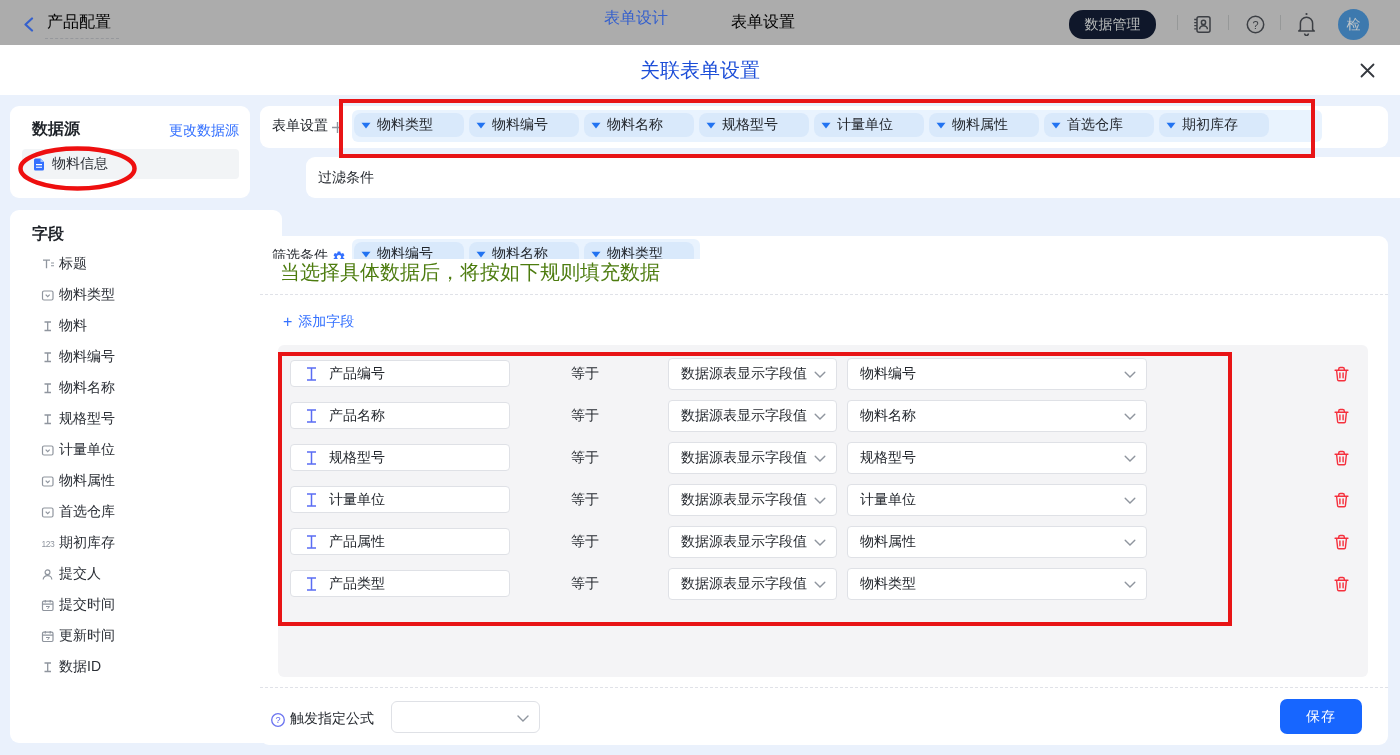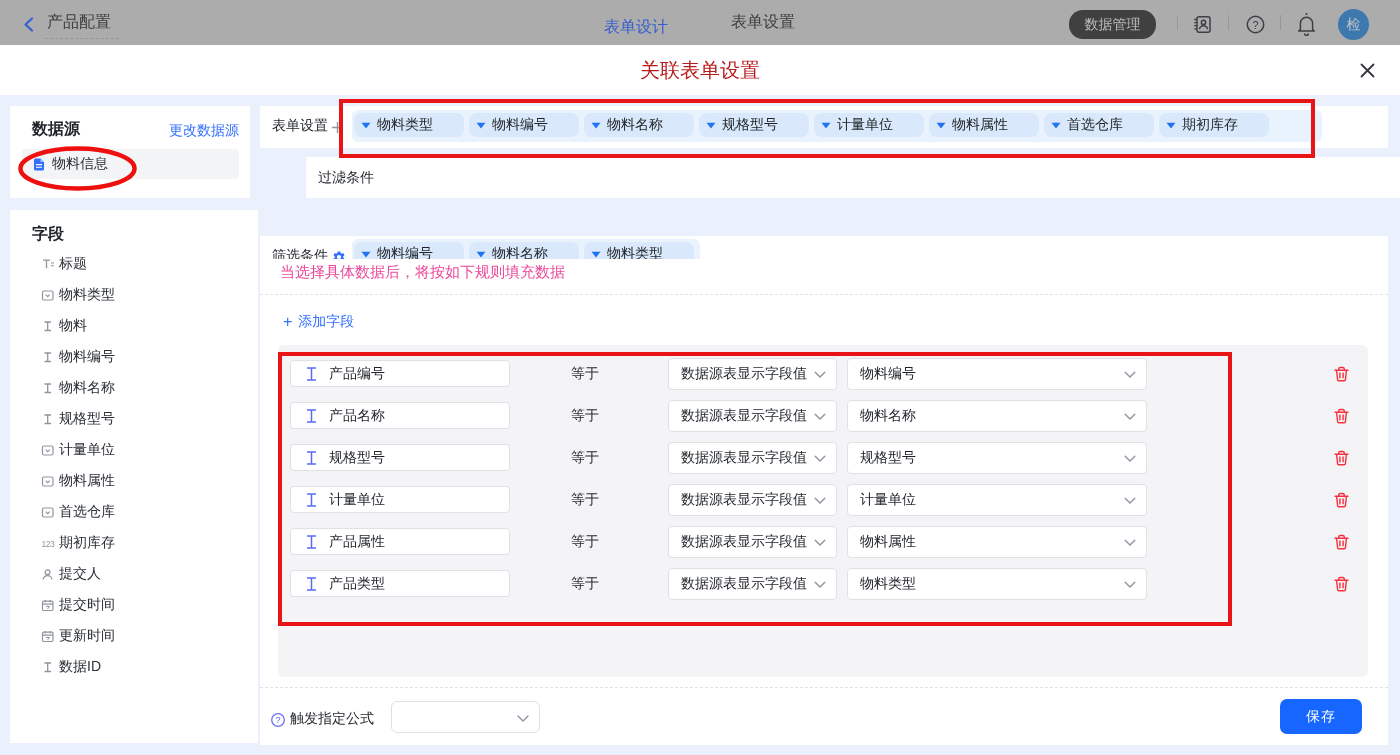--- a/index.html
+++ b/index.html
@@ -3,34 +3,34 @@
 <meta charset="utf-8">
 <style>
   * { margin:0; padding:0; box-sizing:border-box; }
   html,body { width:1400px; height:755px; overflow:hidden; }
   body { font-family:"Liberation Sans", sans-serif; position:relative; background:#eaf1fc; }
   .abs { position:absolute; }
   .fx { position:absolute; display:flex; align-items:center; }
 
   
   #topbar { position:absolute; left:0; top:0; width:1400px; height:45px; background:#acacac; }
-  .tb-txt { font-size:16px; color:#404040; }
+  .tb-txt { font-size:16px; color:#000000; }
   .tb-blue { color:#3560cd; }
-  #pill { position:absolute; left:1069px; top:10px; width:87px; height:29px; border-radius:14px; background:#404040; color:#b8bbba; font-size:14px; display:flex; align-items:center; justify-content:center; }
+  #pill { position:absolute; left:1069px; top:10px; width:87px; height:29px; border-radius:14px; background:#0f172a; color:#b8bbba; font-size:14px; display:flex; align-items:center; justify-content:center; }
   .tdiv { position:absolute; top:15px; width:1px; height:15px; background:#969898; }
   #avatar { position:absolute; left:1338px; top:9px; width:31px; height:31px; border-radius:50%; background:#3d79ae; color:#bfc4c7; font-size:14px; display:flex; align-items:center; justify-content:center; }
 
   
   #mhead { position:absolute; left:0; top:45px; width:1400px; height:50px; background:#fff; }
-  #mtitle { position:absolute; left:0; top:45px; width:1400px; height:50px; display:flex; align-items:center; justify-content:center; font-size:20px; color:#b91c1c; }
+  #mtitle { position:absolute; left:0; top:45px; width:1400px; height:50px; display:flex; align-items:center; justify-content:center; font-size:20px; color:#1d4ed8; }
 
   
-  .card { position:absolute; background:#fff; border-radius:0; }
+  .card { position:absolute; background:#fff; border-radius:9px; }
   #side1 { left:10px; top:106px; width:240px; height:92px; }
-  #side2 { left:10px; top:210px; width:248px; height:533px; }
+  #side2 { left:10px; top:210px; width:272px; height:533px; }
   #mc1 { left:260px; top:106px; width:1128px; height:42px; }
   #mc2 { left:260px; top:157px; width:1309px; height:41px;margin-left:46px; }
   #mc3 { left:260px; top:208px; width:1128px; height:42px;margin-top:28px; }
   #mc4 { left:260px; top:259px; width:1128px; height:486px; }
 
   .boldt { font-weight:bold; font-size:16px; color:#1f2329; }
   .itemtx { font-size:14px; color:#2b2f36; }
   #srcrow { position:absolute; left:12px; top:43px; width:217px; height:30px; background:#f2f4f6; border-radius:4px; }
 
   .lbl { font-size:14px; color:#1f2329; }
@@ -50,21 +50,21 @@
 </style>
 </head>
 <body>
 
 <div id="topbar">
   <svg class="abs" style="left:22px;top:17px" width="13" height="15" viewBox="0 0 13 15">
       <path d="M10 1.5 L3.5 7.5 L10 13.5" stroke="#3560cd" stroke-width="2.2" fill="none" stroke-linecap="round" stroke-linejoin="round"></path>
     </svg>
   <div class="fx tb-txt" style="left:47px;top:0;height:45px">产品配置</div>
   <div class="abs" style="left:45px;top:38px;width:74px;border-top:1px dashed #96989c"></div>
-  <div class="fx tb-txt tb-blue" style="left:604px;top:9px;height:36px">表单设计</div>
+  <div class="fx tb-txt tb-blue" style="left:604px;top:0;height:36px">表单设计</div>
   <div class="fx tb-txt" style="left:731px;top:0;height:45px">表单设置</div>
   <div id="pill">数据管理</div>
   <div class="tdiv" style="left:1177px"></div>
   <svg class="abs" style="left:1193px;top:15px" width="19" height="19" viewBox="0 0 19 19" fill="none" stroke="#3c3f44" stroke-width="1.5">
     <rect x="4" y="1.8" width="13" height="15.4" rx="2"></rect>
     <circle cx="10.5" cy="7.4" r="2.1"></circle>
     <path d="M6.6 14.2 a3.9 3.4 0 0 1 7.8 0"></path>
     <path d="M1.2 4.5 h2.8 M1.2 7.6 h2.8 M1.2 10.7 h2.8 M1.2 13.8 h2.8" stroke-width="1.3"></path>
   </svg>
   <div class="tdiv" style="left:1228px"></div>
@@ -257,21 +257,21 @@
       <div class="chip" style="top:6px;left:324px">
         <svg width="10" height="7" viewBox="0 0 10 7">
           <path d="M0.5 0.8 h9 L5 6.4 Z" fill="#2273f1"></path>
         </svg>
         <span>物料类型</span>
       </div>
     </div>
 </div>
 
 <div class="card" id="mc4">
-  <div class="fx" style="left:20px;top:0;height:27px;font-size:15px;color:#ec4899">当选择具体数据后，将按如下规则填充数据</div>
+  <div class="fx" style="left:20px;top:0;height:27px;font-size:20px;color:#4d7c0f">当选择具体数据后，将按如下规则填充数据</div>
   <div class="dash" style="top:35px"></div>
   <div class="fx" style="left:23px;top:50px;height:26px;font-size:14px;color:#3370ff"><span style="font-size:16px;margin-right:6px">+</span>添加字段</div>
   <div class="gpanel"></div>
   <div id="rules">
       <div class="ginput" style="left:30px;top:101px;width:220px;height:27px">
         <svg style="margin-left:15px;margin-right:12px" width="11" height="14" viewBox="0 0 11 14">
           <path d="M1 1 h9 M1 13 h9 M5.5 1 v12" stroke="#5a6cf3" stroke-width="1.5" fill="none"></path>
         </svg>
         <span>产品编号</span>
       </div>

